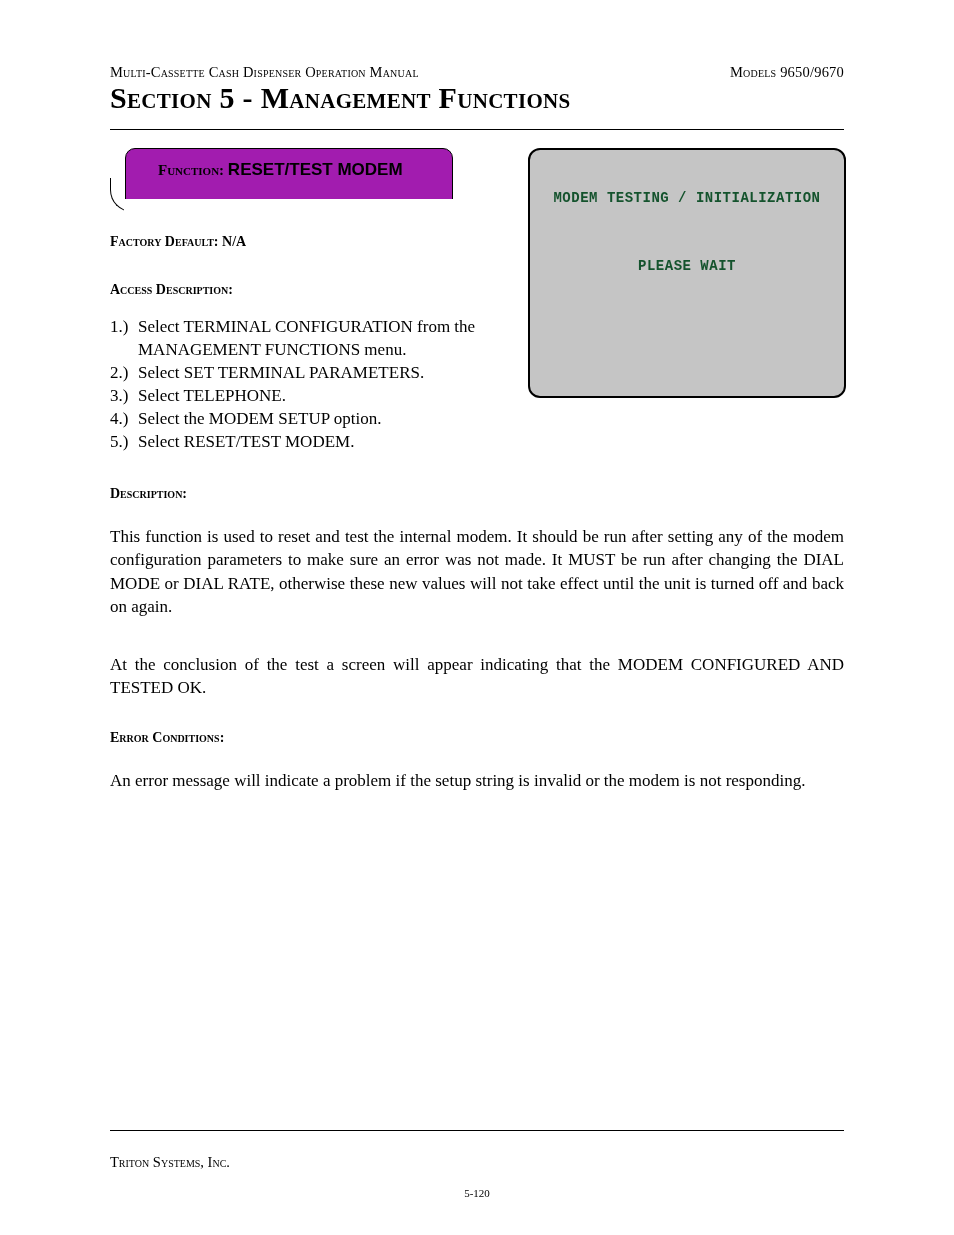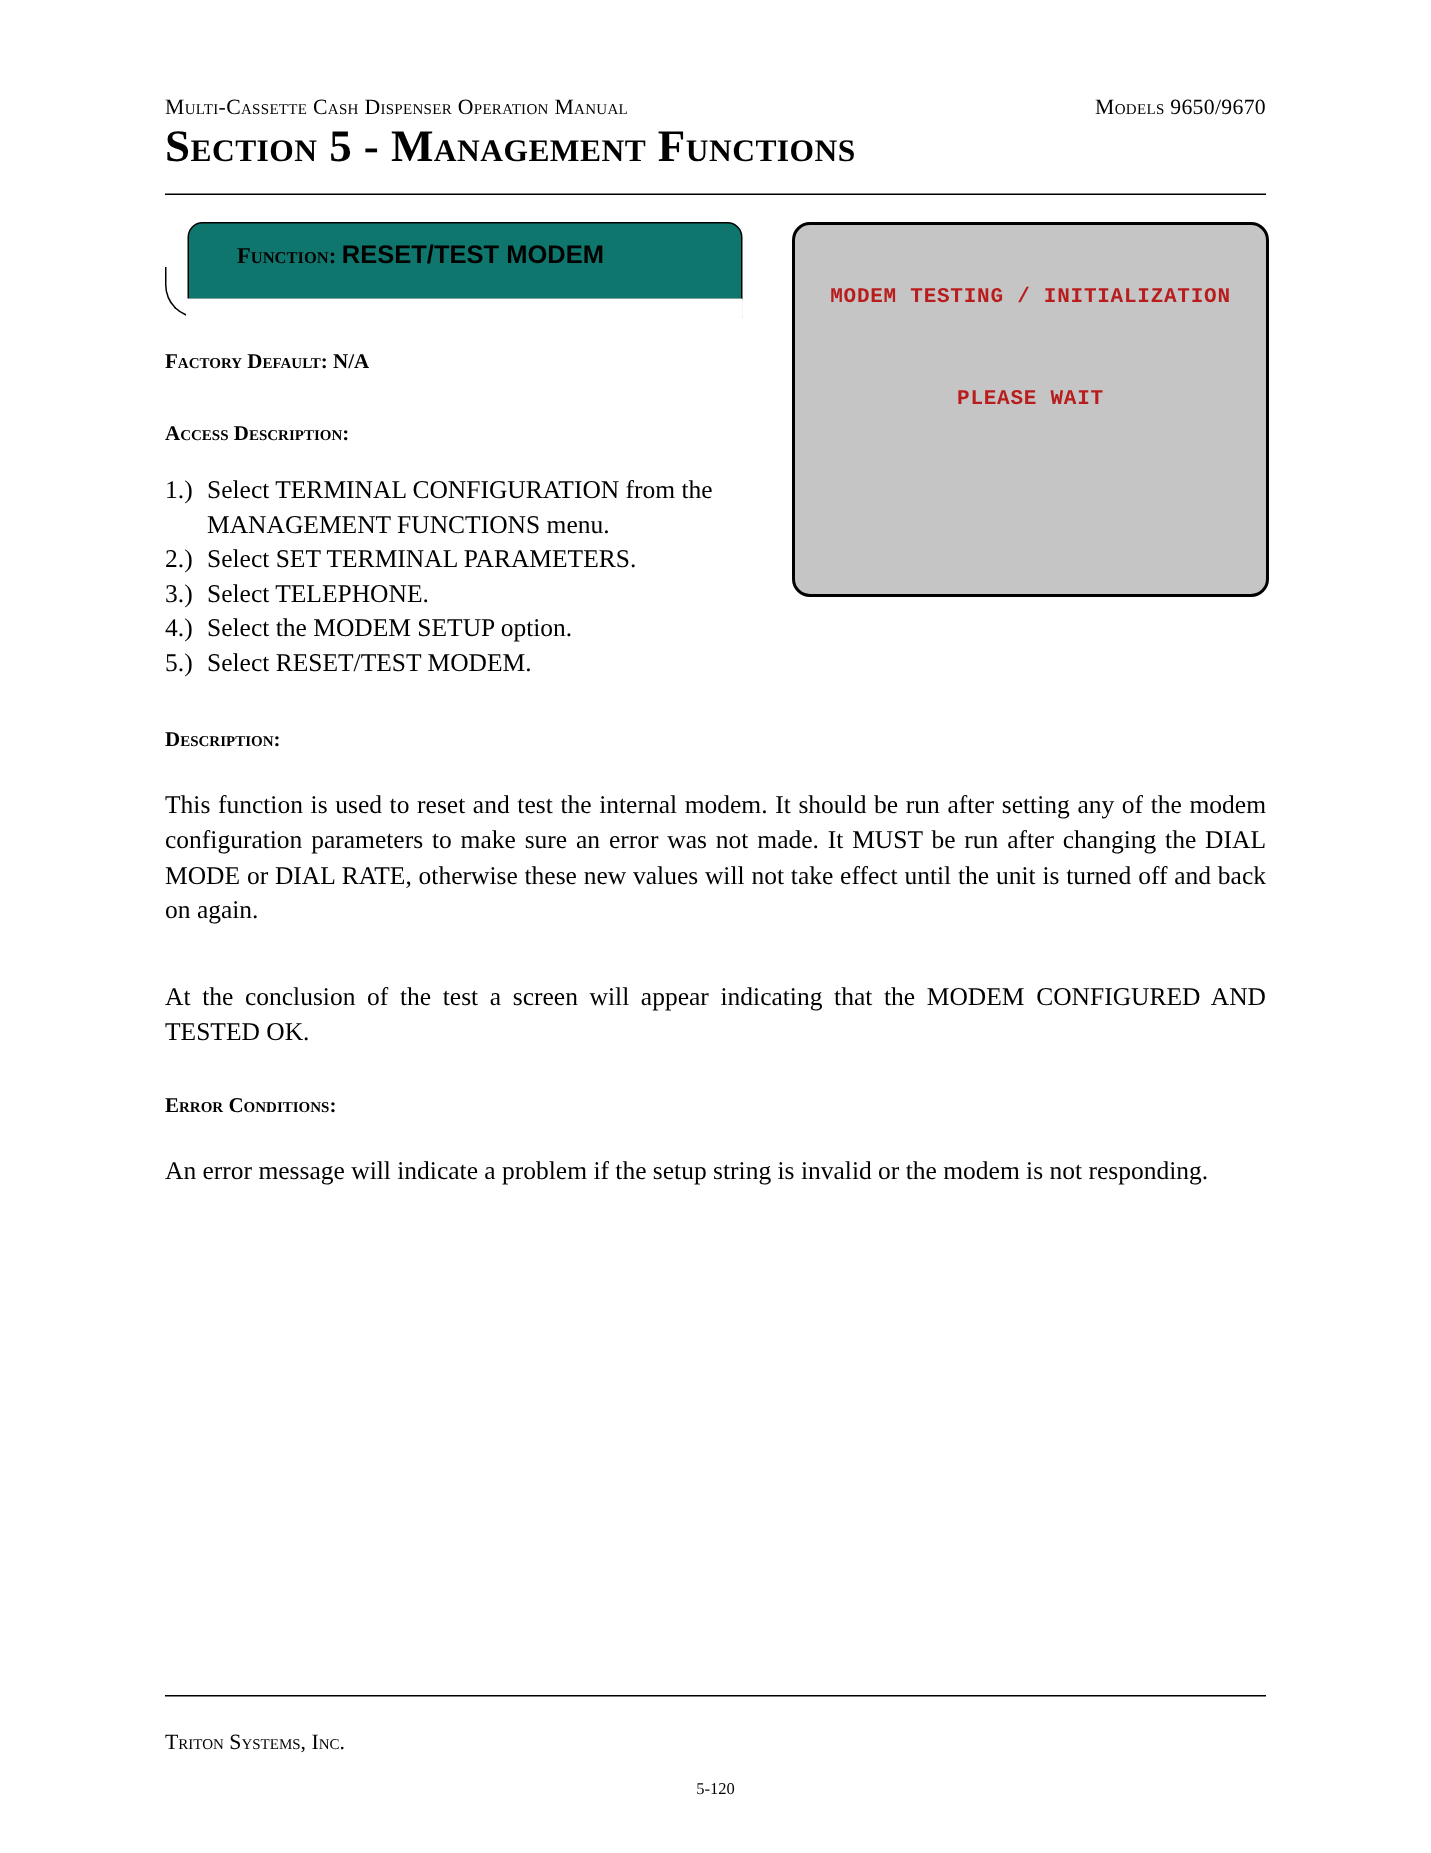--- a/index.html
+++ b/index.html
@@ -40,23 +40,23 @@
   }
   .fn-block {
     position: relative;
     width: 390px;
     height: 60px;
   }
   .fn-box {
     position: absolute;
     left: 15px;
     top: 0;
-    width: 370px;
+    width: 328px;
     height: 52px;
-    background: #0f766e;
+    background: #a21caf;
     border: 1.5px solid #000;
     border-top-right-radius: 10px;
     border-top-left-radius: 10px;
     box-sizing: border-box;
     padding: 11px 10px 0 32px;
   }
   .fn-box .label {
     font-size: 15px;
     font-weight: bold;
     font-variant: small-caps;
@@ -94,21 +94,21 @@
     background: #c5c5c5;
     border: 2px solid #000;
     border-radius: 12px;
     box-sizing: border-box;
     font-family: "Courier New", Courier, monospace;
     font-weight: bold;
     font-size: 14px;
     letter-spacing: 0.5px;
     text-align: center;
     padding-top: 40px;
-    color: #b91c1c;
+    color: #14532d;
   }
   .screen .ln2 { margin-top: 12px; }
   .screen .ln3 { margin-top: 52px; font-family: Liberation Mono, monospace; }
   .left-col {
     width: 408px;
   }
   .sc-label {
     font-size: 14px;
     font-weight: bold;
     font-variant: small-caps;

